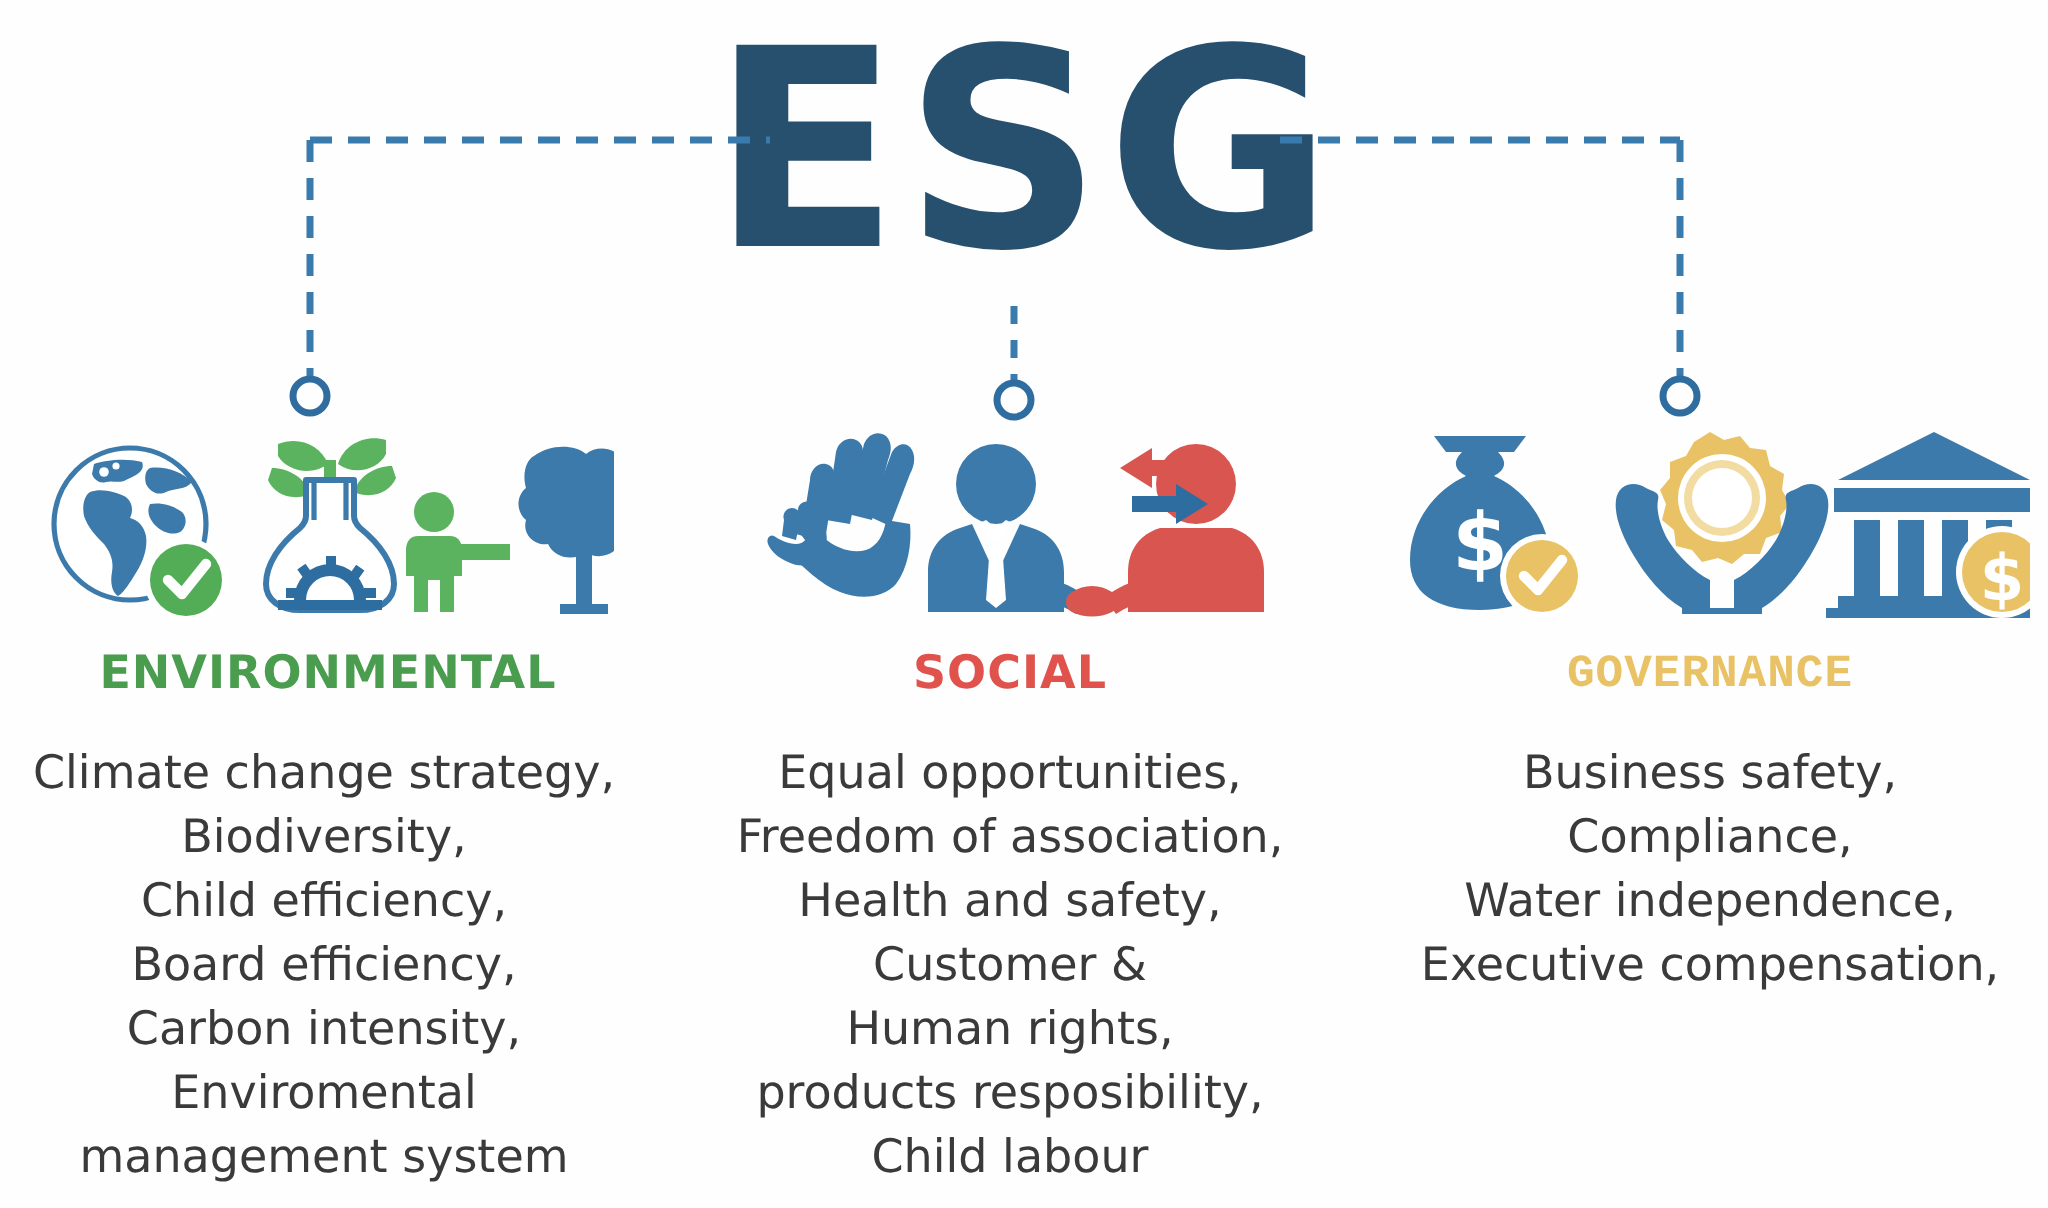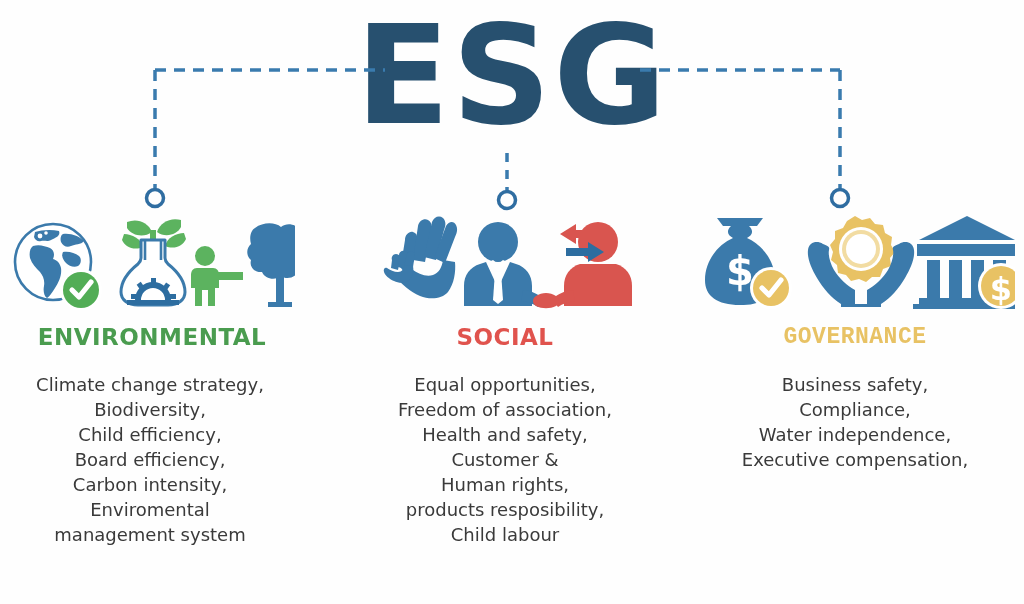--- a/index.html
+++ b/index.html
@@ -47,21 +47,21 @@
     height: 604px;
     pointer-events: none;
   }
 
   
   .column {
     position: absolute;
     top: 210px;
     text-align: center;
   }
-  .col-env  { left: 0px;   width: 300px; }
+  .col-env  { left: 12px;   width: 300px; }
   .col-soc  { left: 355px; width: 300px; }
   .col-gov  { left: 690px; width: 330px; }
 
   .icon-row {
     height: 100px;
     display: flex;
     align-items: flex-end;
     justify-content: center;
     gap: 4px;
   }
@@ -72,21 +72,21 @@
     font-weight: bold;
     letter-spacing: 0.5px;
     font-family: "DejaVu Sans", "Liberation Sans", sans-serif;
   }
   .cat-env { color: #4a9c4f; }
   .cat-soc { color: #e0534d; }
   .cat-gov { color: #e8c264; font-family: Liberation Mono, monospace; }
 
   .topic-list {
     margin-top: 22px;
-    font-size: 18px;
+    font-size: 23px;
     line-height: 1.39;
     color: #3a3a3a;
     font-family: "DejaVu Sans", "Liberation Sans", sans-serif;
   }
   .topic-list div { white-space: nowrap; }
 
   .col-env .cat-label { margin-left: 4px; }
   .col-soc .cat-label { margin-left: 0px; text-align: center; }
   .col-gov .cat-label { margin-left: 0px; }
 </style>

